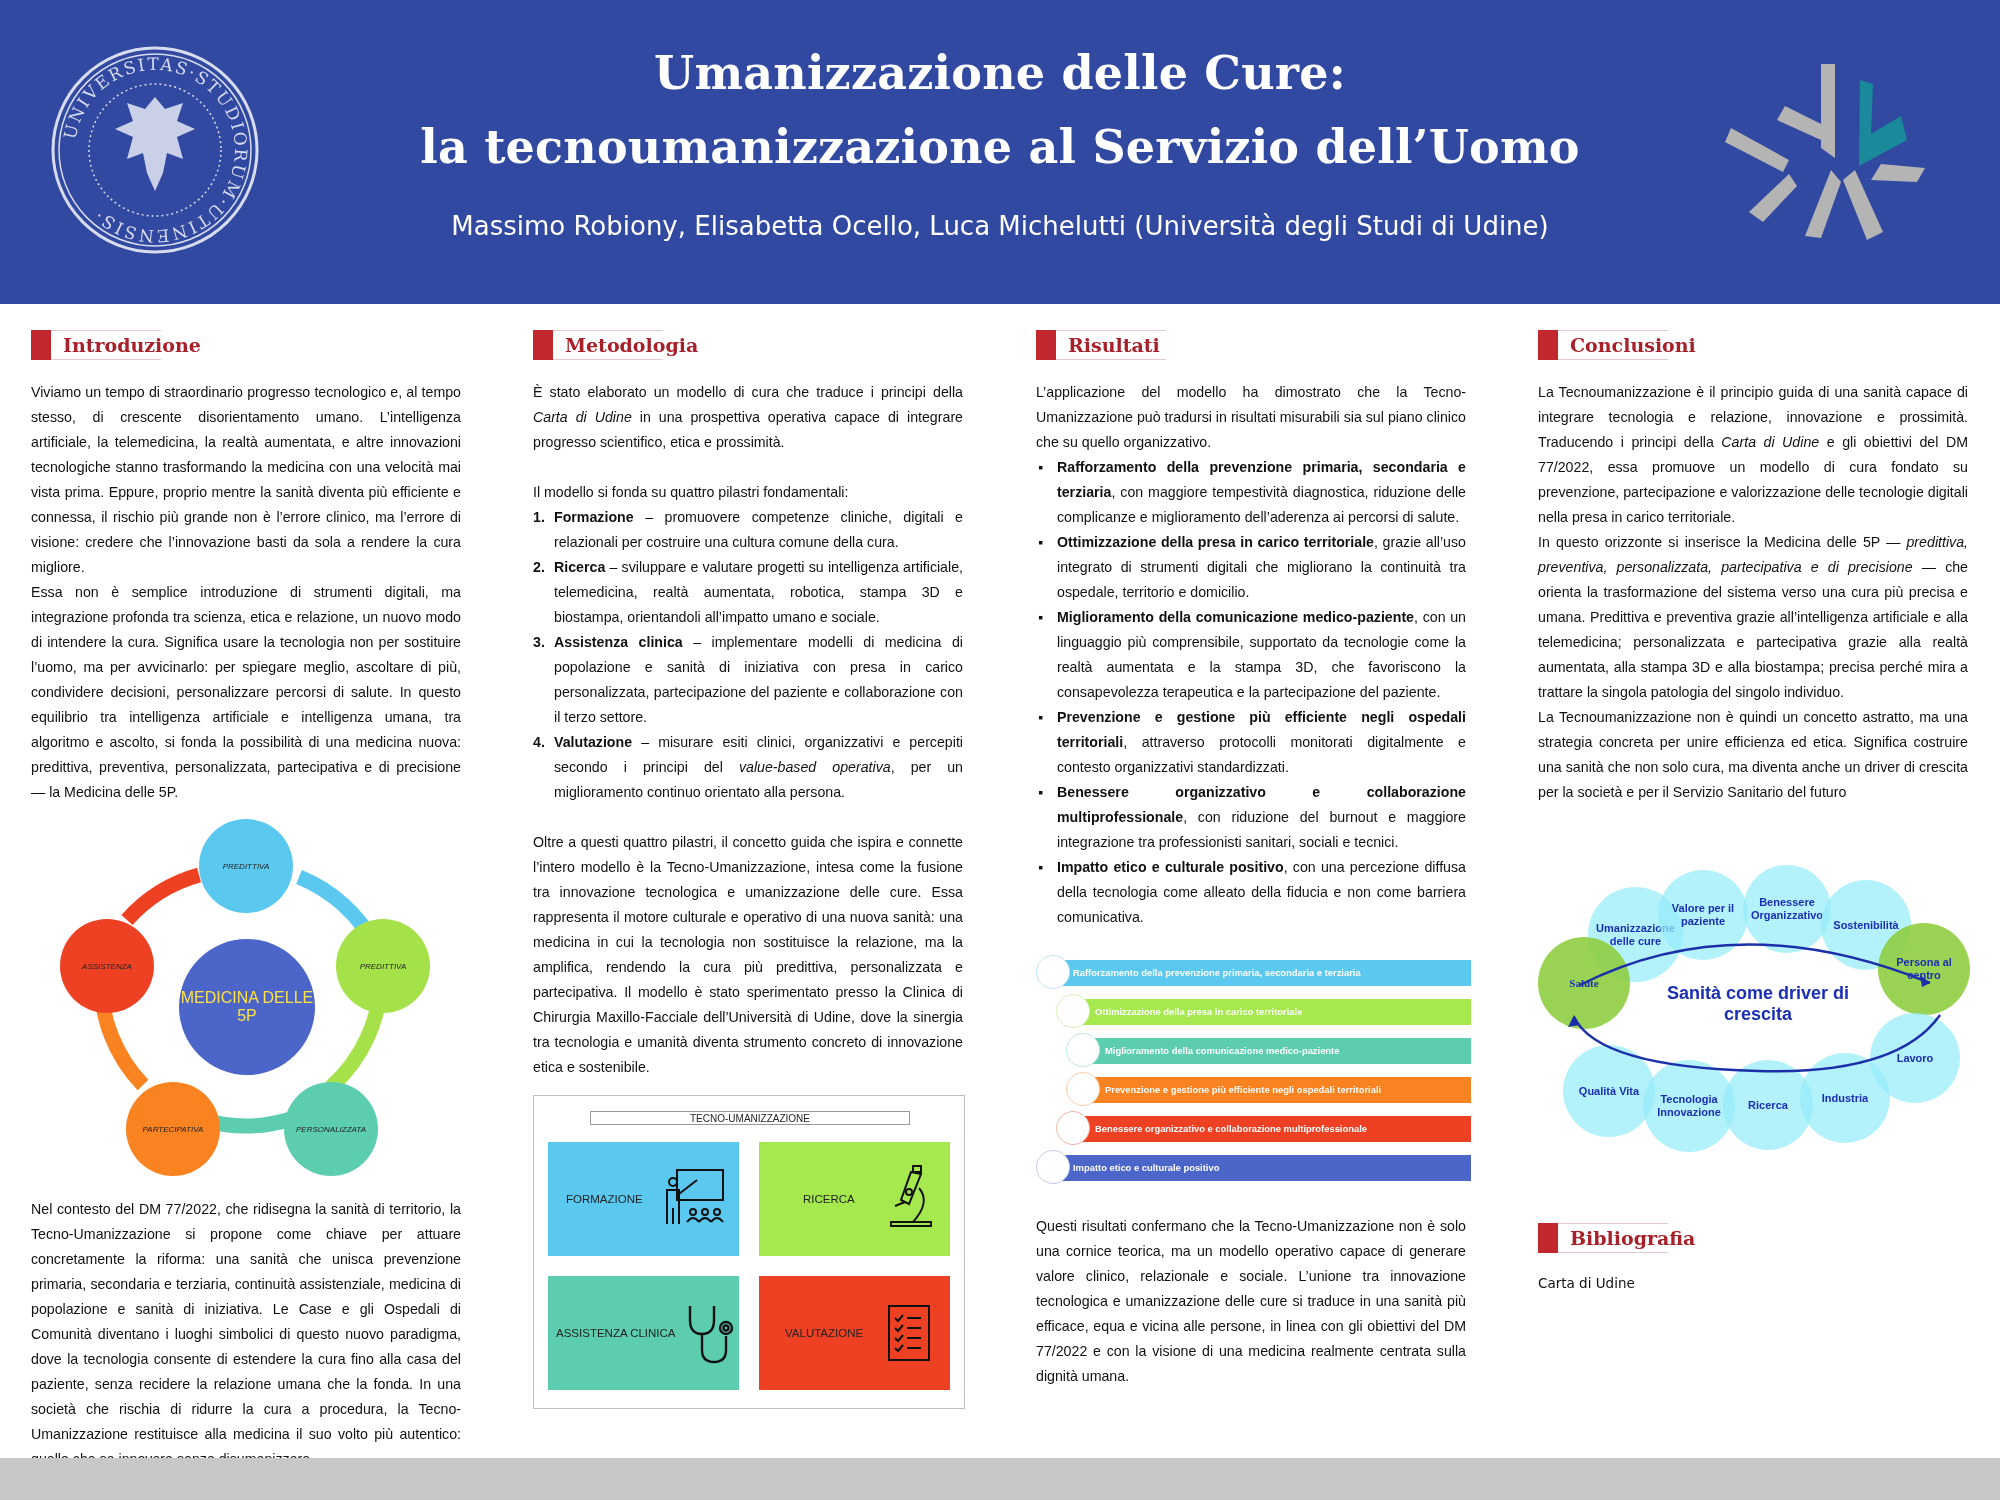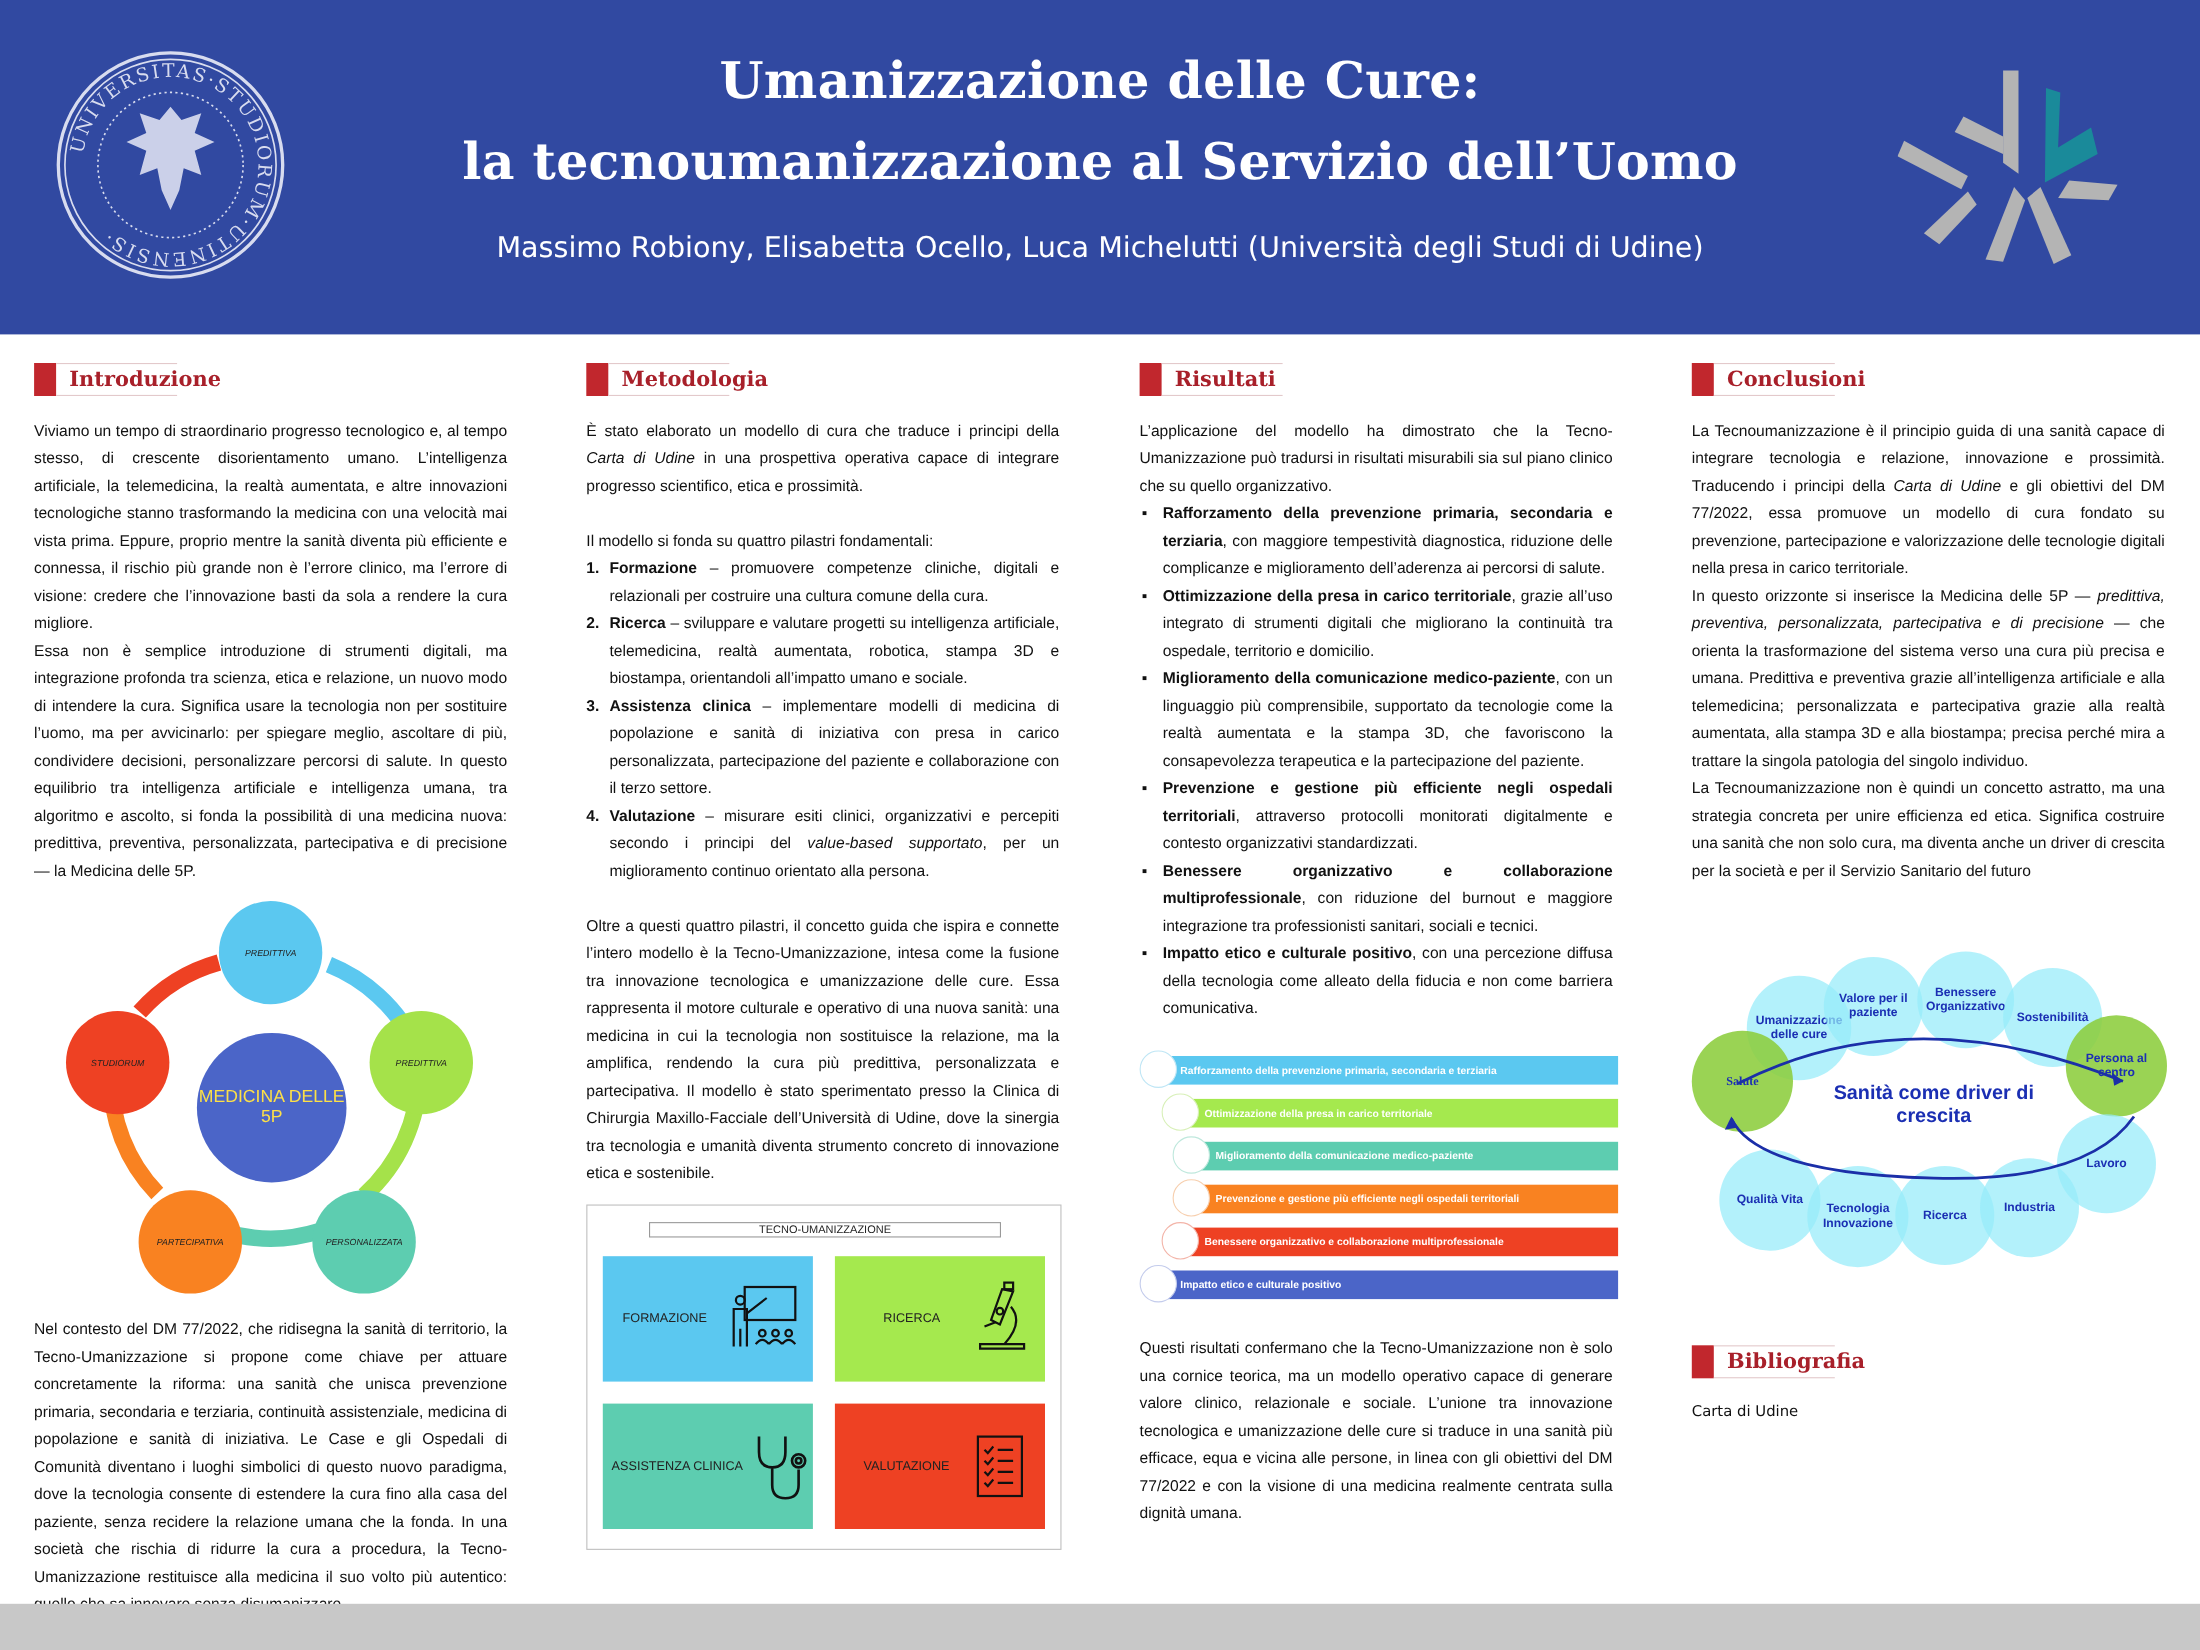--- a/index.html
+++ b/index.html
@@ -118,42 +118,42 @@
       <path d="M 268 70 A 150 150 0 0 1 345 140" fill="none" stroke="#5bc8f0" stroke-width="15"></path>
       <path d="M 350 170 A 150 150 0 0 1 300 280" fill="none" stroke="#a5e24a" stroke-width="15"></path>
       <path d="M 260 312 A 150 150 0 0 1 170 312" fill="none" stroke="#5dcdb0" stroke-width="15"></path>
       <path d="M 112 278 A 150 150 0 0 1 70 170" fill="none" stroke="#f98221" stroke-width="15"></path>
       <path d="M 96 113 A 150 150 0 0 1 168 68" fill="none" stroke="#ee4123" stroke-width="15"></path>
     </svg>
     <div class="node" style="left:168px;top:12px;background:#5bc8f0;">PREDITTIVA</div>
     <div class="node" style="left:305px;top:112px;background:#a5e24a;">PREDITTIVA</div>
     <div class="node" style="left:253px;top:275px;background:#5dcdb0;">PERSONALIZZATA</div>
     <div class="node" style="left:95px;top:275px;background:#f98221;">PARTECIPATIVA</div>
-    <div class="node" style="left:29px;top:112px;background:#ee4123;">STUDIORUM</div>
+    <div class="node" style="left:29px;top:112px;background:#ee4123;">ASSISTENZA</div>
     <div class="center">MEDICINA DELLE 5P</div>
   </div>
 
   <p class="body" style="margin-top:10px;">Nel contesto del DM 77/2022, che ridisegna la sanità di territorio, la Tecno-Umanizzazione si propone come chiave per attuare concretamente la riforma: una sanità che unisca prevenzione primaria, secondaria e terziaria, continuità assistenziale, medicina di popolazione e sanità di iniziativa. Le Case e gli Ospedali di Comunità diventano i luoghi simbolici di questo nuovo paradigma, dove la tecnologia consente di estendere la cura fino alla casa del paziente, senza recidere la relazione umana che la fonda. In una società che rischia di ridurre la cura a procedura, la Tecno-Umanizzazione restituisce alla medicina il suo volto più autentico: quello che sa innovare senza disumanizzare.</p>
 </div>
 
 <div class="col col2">
   <div class="sec-head">
     <div class="bar"></div>
     <div class="line"></div>
       <div class="line2"></div>
     <span class="label">Metodologia</span>
   </div>
   <p class="body"><span>È stato elaborato un modello di cura che traduce i principi della </span><em>Carta di Udine</em><span> in una prospettiva operativa capace di integrare progresso scientifico, etica e prossimità.</span></p>
   <div class="gap"></div>
   <p class="body">Il modello si fonda su quattro pilastri fondamentali:</p>
   <ol class="pillars">
     <li><span class="num">1.</span><b>Formazione</b><span> – promuovere competenze cliniche, digitali e relazionali per costruire una cultura comune della cura.</span></li>
     <li><span class="num">2.</span><b>Ricerca</b><span> – sviluppare e valutare progetti su intelligenza artificiale, telemedicina, realtà aumentata, robotica, stampa 3D e biostampa, orientandoli all’impatto umano e sociale.</span></li>
     <li><span class="num">3.</span><b>Assistenza clinica</b><span> – implementare modelli di medicina di popolazione e sanità di iniziativa con presa in carico personalizzata, partecipazione del paziente e collaborazione con il terzo settore.</span></li>
-    <li><span class="num">4.</span><b>Valutazione</b><span> – misurare esiti clinici, organizzativi e percepiti secondo i principi del </span><em>value-based supportato</em><span>, per un miglioramento continuo orientato alla persona.</span></li>
+    <li><span class="num">4.</span><b>Valutazione</b><span> – misurare esiti clinici, organizzativi e percepiti secondo i principi del </span><em>value-based operativa</em><span>, per un miglioramento continuo orientato alla persona.</span></li>
   </ol>
   <div class="gap"></div>
   <p class="body">Oltre a questi quattro pilastri, il concetto guida che ispira e connette l’intero modello è la Tecno-Umanizzazione, intesa come la fusione tra innovazione tecnologica e umanizzazione delle cure. Essa rappresenta il motore culturale e operativo di una nuova sanità: una medicina in cui la tecnologia non sostituisce la relazione, ma la amplifica, rendendo la cura più predittiva, personalizzata e partecipativa. Il modello è stato sperimentato presso la Clinica di Chirurgia Maxillo-Facciale dell’Università di Udine, dove la sinergia tra tecnologia e umanità diventa strumento concreto di innovazione etica e sostenibile.</p>
 
   <div class="tecno">
     <div class="ttl">TECNO-UMANIZZAZIONE</div>
     <div class="tile" style="left:14px;top:46px;background:#5bc8f0;">
       <span>FORMAZIONE</span>
       <svg style="left:115px;top:26px;" width="64" height="60" viewBox="0 0 64 60" fill="none" stroke="#111" stroke-width="2">
         <rect x="14" y="2" width="46" height="30"></rect>

